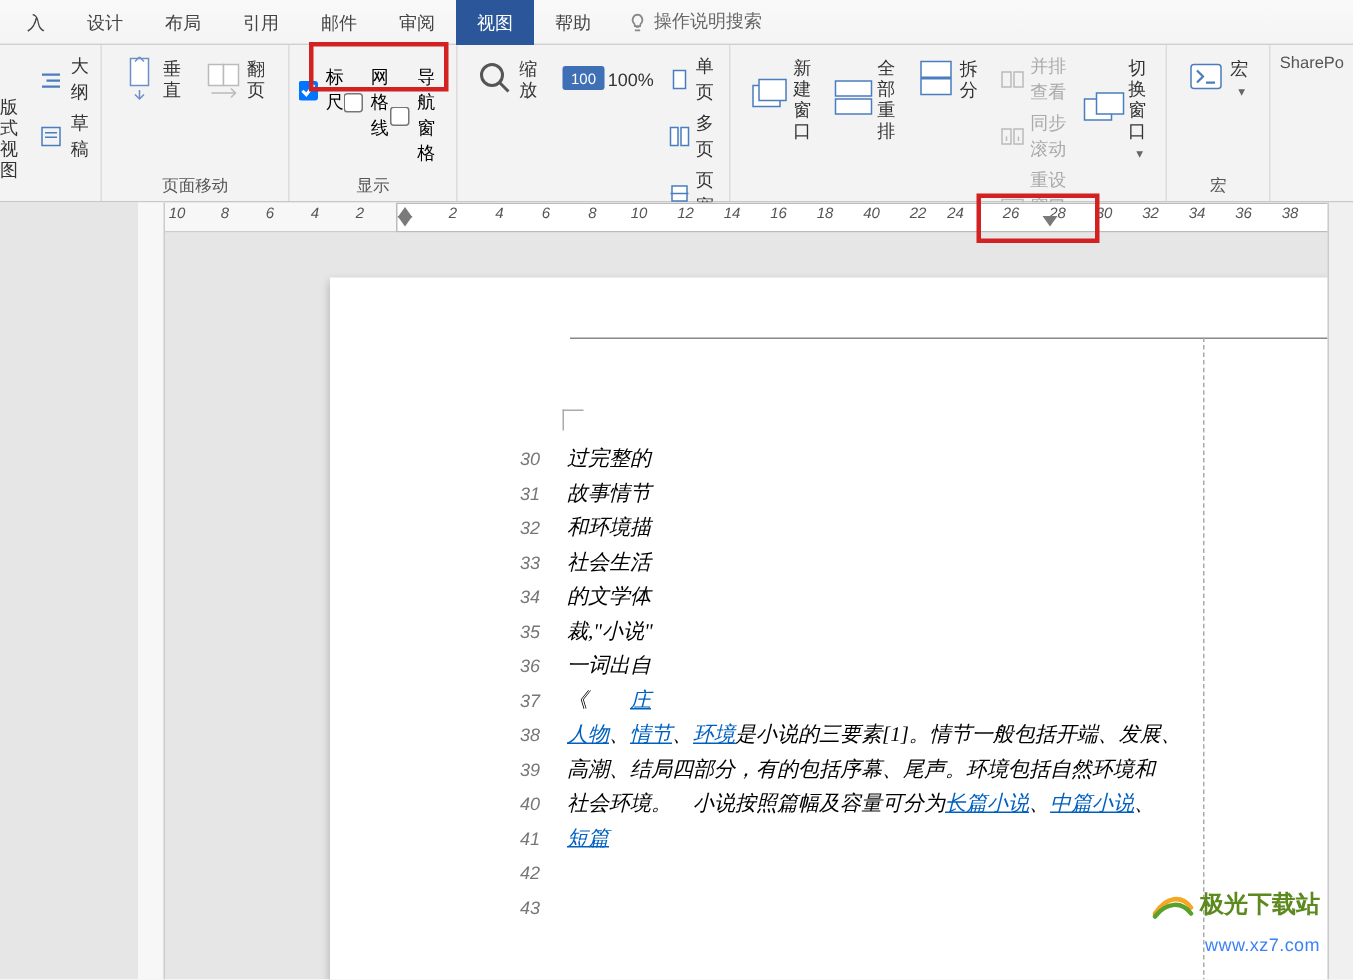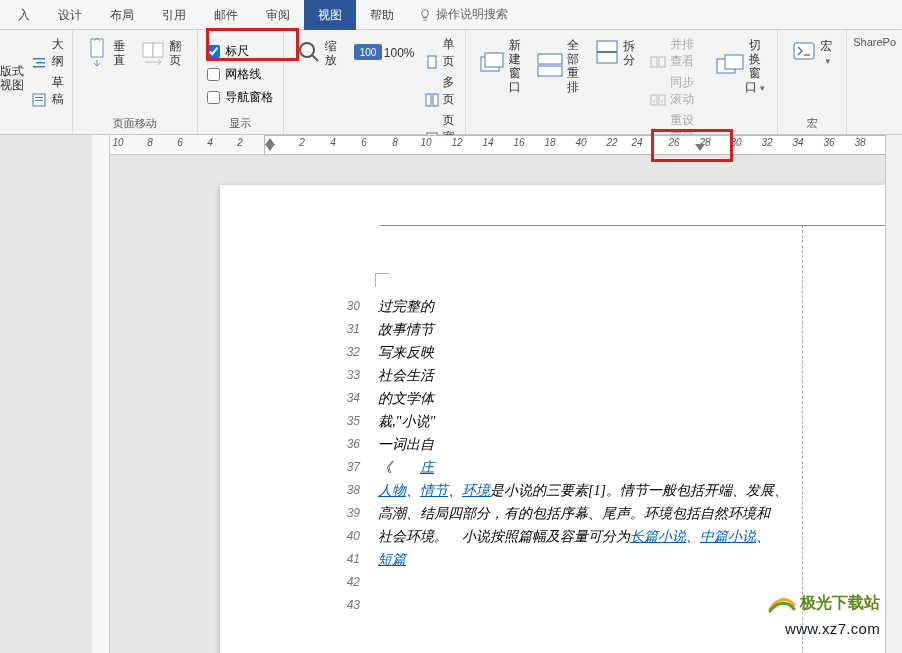--- a/index.html
+++ b/index.html
@@ -81,21 +81,21 @@
   }
   .vbtn .label {
     font-size: 12px;
     color: #333;
     text-align: center;
     line-height: 14px;
     margin-top: 2px;
   }
   .small-row {
     display: flex;
-    align-items: flex-end;
+    align-items: center;
     margin: 2px 0;
     cursor: pointer;
     color: #333;
   }
   .small-row .icon {
     width: 18px;
     height: 16px;
     display: flex;
     align-items: center;
     justify-content: center;
@@ -230,22 +230,22 @@
     display: flex;
     align-items: center;
     color: #5c8a1f;
     font-size: 16px;
     font-weight: bold;
   }
   .watermark-url {
     position: absolute;
     right: 22px;
     bottom: 16px;
-    color: #0f172a;
-    font-size: 15px;
+    color: #3b82f6;
+    font-size: 12px;
     letter-spacing: 0.3px;
   }
   .scrollbar-stub {
     position: absolute;
     right: 0;
     top: 135px;
     width: 17px;
     bottom: 0;
     background: #f0f0f0;
     border-left: 1px solid #ccc;
@@ -326,21 +326,21 @@
               <path d="M4 25 l16 0 M17 22 l3 3 l-3 3" stroke="#bbb" fill="none"></path>
             </svg>
           </span>
         <span class="label">翻页</span>
       </div>
     </div>
     <div class="group-label">页面移动</div>
   </div>
 
   <div class="group" style="min-width:86px">
-    <div class="group-body" style="flex-direction:column;align-items:flex-start;padding-top:6px">
+    <div class="group-body" style="flex-direction:row;align-items:flex-start;padding-top:6px">
       <label class="checkbox-row">
         <input type="checkbox" checked="" style="">
         <span>标尺</span>
       </label>
       <label class="checkbox-row">
         <input type="checkbox" style="">
         <span>网格线</span>
       </label>
       <label class="checkbox-row">
         <input type="checkbox" style="">
@@ -550,21 +550,21 @@
           <div>39</div>
           <div>40</div>
           <div>41</div>
           <div>42</div>
           <div>43</div>
         </div>
 
         <div class="text-body">
           <div>过完整的</div>
           <div>故事情节</div>
-          <div>写来反映</div>
+          <div>和环境描</div>
           <div>社会生活</div>
           <div>的文学体</div>
           <div>裁,"小说"</div>
           <div>一词出自</div>
           <div><span>《　　</span><span class="link">庄</span></div>
           <div><span class="link">人物</span><span>、</span><span class="link">情节</span><span>、</span><span class="link">环境</span><span>是小说的三要素[1]。情节一般包括开端、发展、</span></div>
           <div>高潮、结局四部分，有的包括序幕、尾声。环境包括自然环境和</div>
           <div><span>社会环境。　小说按照篇幅及容量可分为</span><span class="link">长篇小说</span><span>、</span><span class="link">中篇小说</span><span>、</span></div>
           <div><span class="link">短篇</span></div>
         </div>

